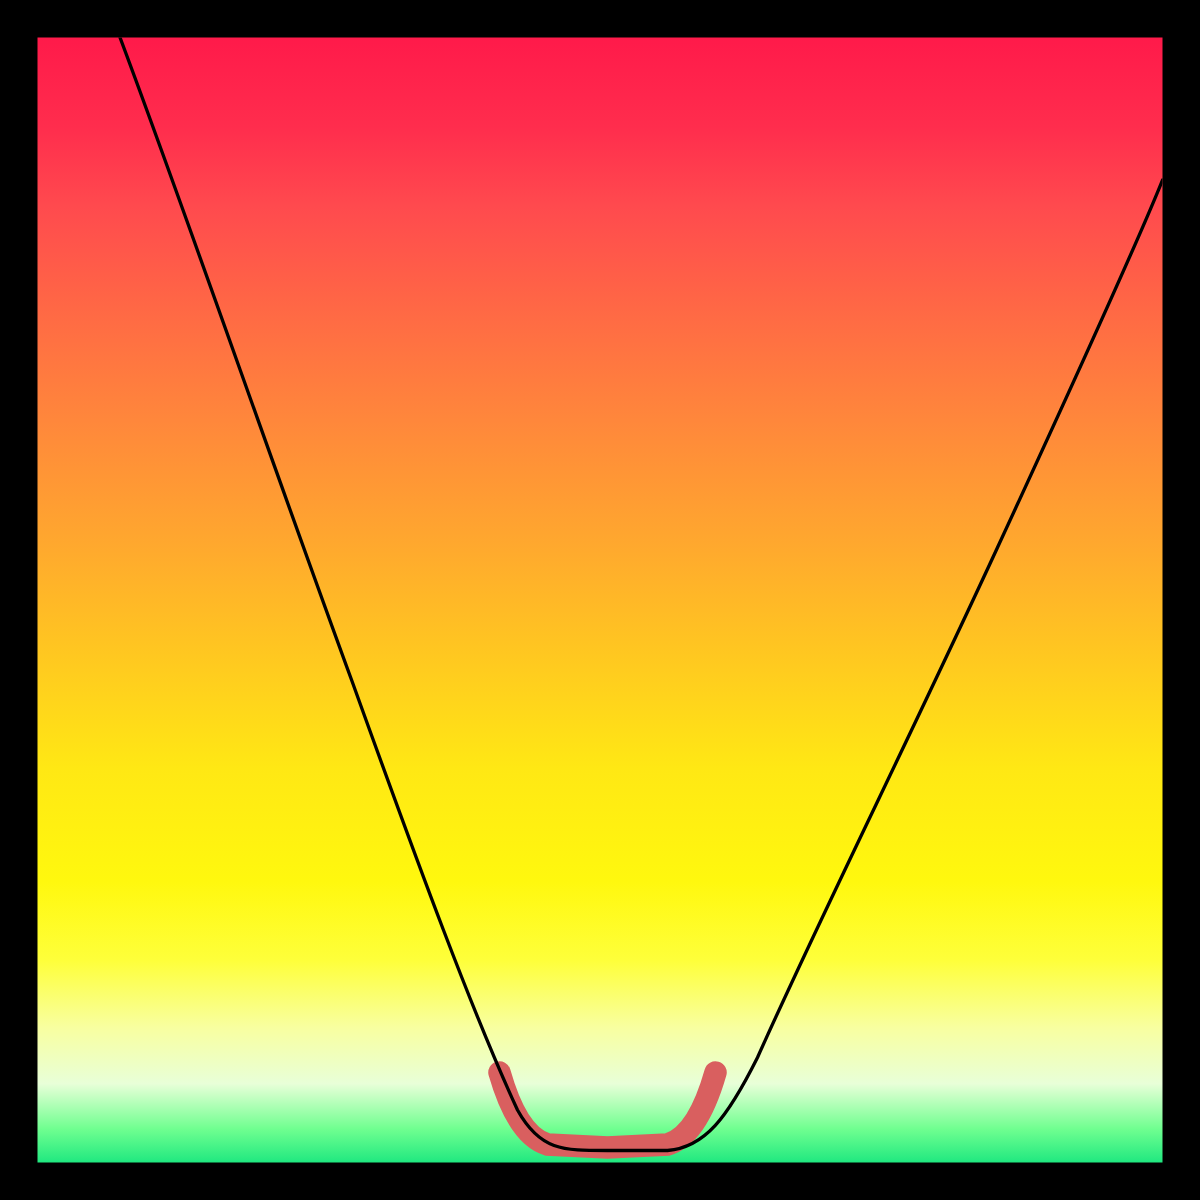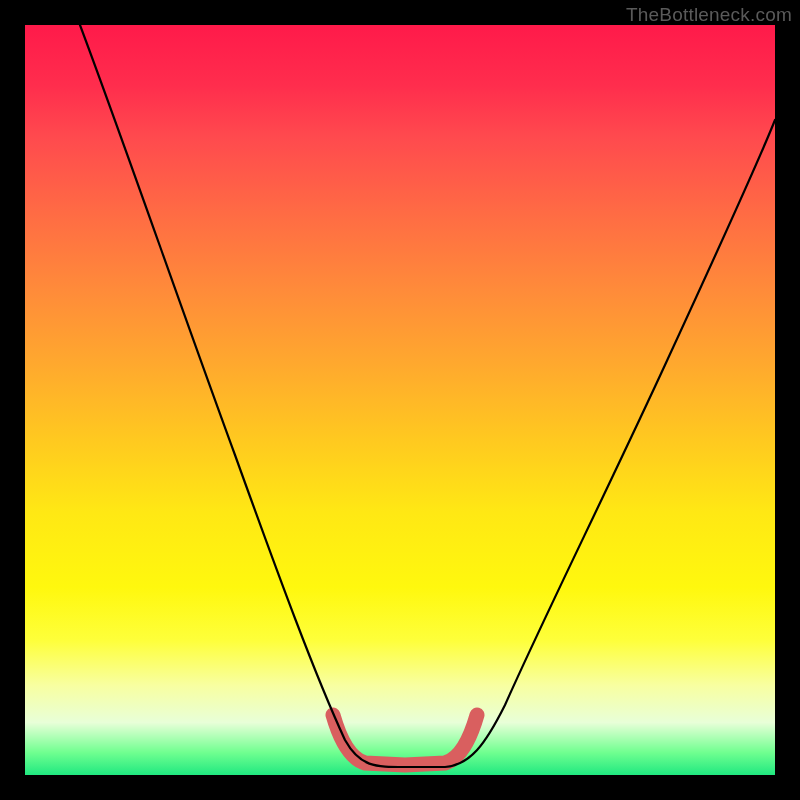--- a/index.html
+++ b/index.html
@@ -85,14 +85,13 @@
       <path class="curve-main" d="M 55 0
                C 100 120, 155 280, 210 430
                C 255 555, 290 650, 320 715
                C 335 742, 350 742, 380 742
                L 420 742
                C 445 740, 460 720, 480 680
                C 520 590, 580 470, 640 340
                C 700 210, 740 120, 750 95"></path>
     </svg>
   </div>
-  <div class="watermark">TheBottleneck.com</div>
 </div>
 
 </body></html>

